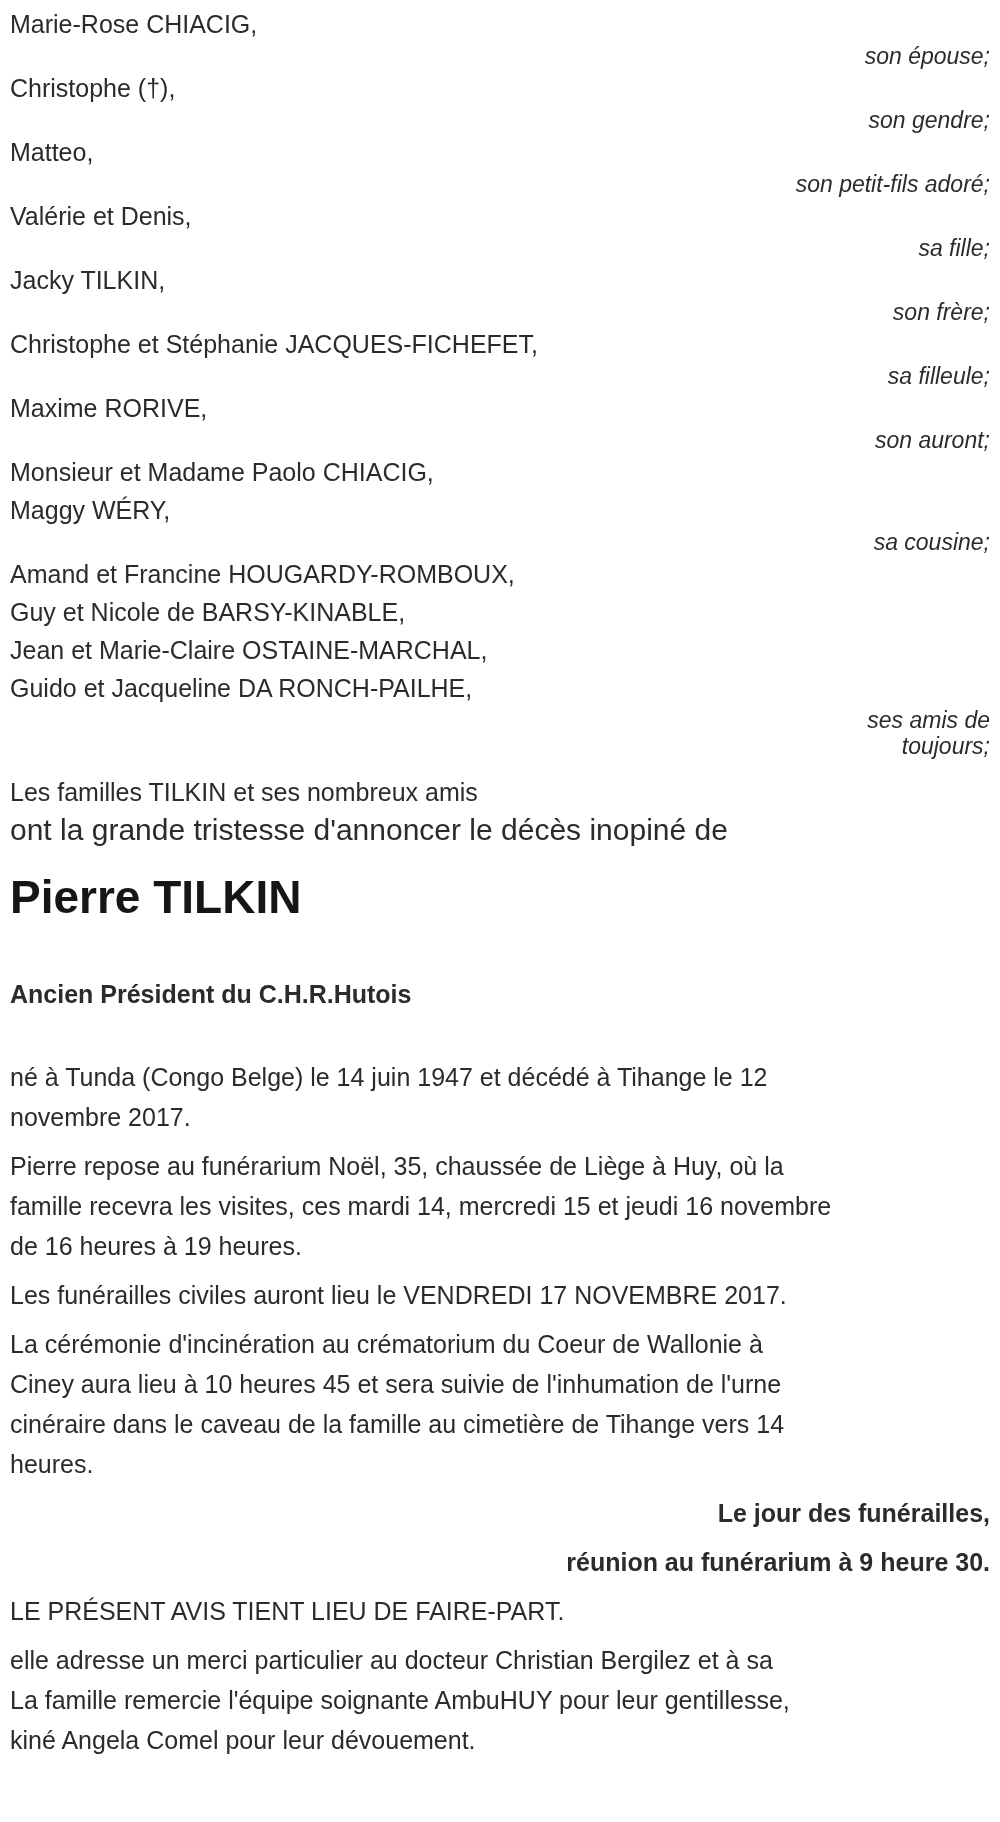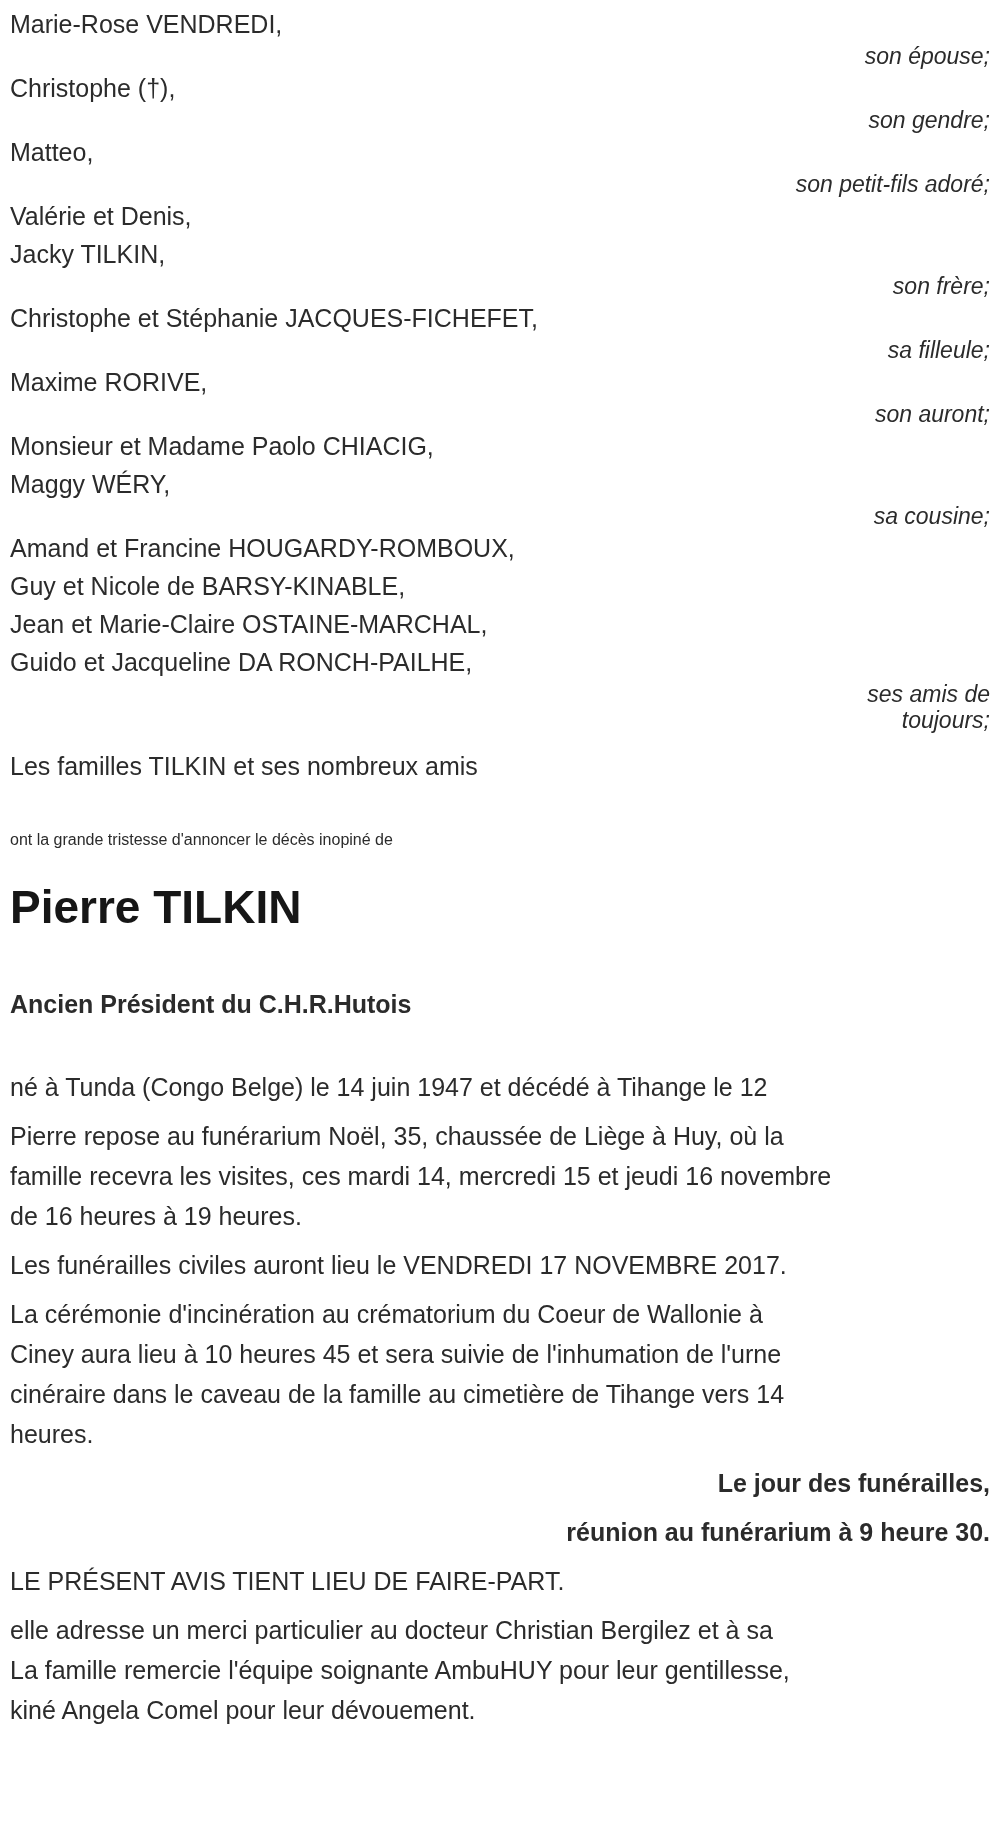--- a/index.html
+++ b/index.html
@@ -19,54 +19,55 @@
     line-height: 38px;
     text-align: left;
   }
   .relation-line {
     font-size: 23px;
     line-height: 26px;
     font-style: italic;
     text-align: right;
   }
   .families { font-size: 25px; line-height: 38px; margin-top: 14px; }
-  .intro    { font-size: 16px; line-height: 38px; margin-top: 36px; }
+  .intro    { font-size: 30px; line-height: 38px; }
   h1 {
     margin: 26px 0 0 0;
     font-size: 46px;
     line-height: 44px;
     font-weight: 700;
     color: #161616;
   }
   .subtitle { font-size: 25px; line-height: 38px; margin-top: 56px; font-weight: bold; }
   .para { margin-top: 9px; font-size: 25px; }
   #details .para:first-child { margin-top: 44px; }
   .pline { line-height: 40px; }
   .bold .pline { font-weight: 700; text-align: right; }
 </style>
 </head>
 <body>
 
 <main>
 
   <section id="mourners">
       <div class="entry">
-        <div class="name-line">Marie-Rose VENDREDI,</div>
+        <div class="name-line">Marie-Rose CHIACIG,</div>
         <div class="relation-line">son épouse;</div>
       </div>
       <div class="entry">
         <div class="name-line">Christophe (†),</div>
         <div class="relation-line">son gendre;</div>
       </div>
       <div class="entry">
         <div class="name-line">Matteo,</div>
         <div class="relation-line">son petit-fils adoré;</div>
       </div>
       <div class="entry">
         <div class="name-line">Valérie et Denis,</div>
+        <div class="relation-line">sa fille;</div>
       </div>
       <div class="entry">
         <div class="name-line">Jacky TILKIN,</div>
         <div class="relation-line">son frère;</div>
       </div>
       <div class="entry">
         <div class="name-line">Christophe et Stéphanie JACQUES-FICHEFET,</div>
         <div class="relation-line">sa filleule;</div>
       </div>
       <div class="entry">
@@ -92,20 +93,21 @@
 
   <div class="intro">ont la grande tristesse d'annoncer le décès inopiné de</div>
 
   <h1>Pierre TILKIN</h1>
 
   <div class="subtitle">Ancien Président du C.H.R.Hutois</div>
 
   <section id="details">
       <div class="para">
         <div class="pline">né à Tunda (Congo Belge) le 14 juin 1947 et décédé à Tihange le 12</div>
+        <div class="pline">novembre 2017.</div>
       </div>
       <div class="para">
         <div class="pline">Pierre repose au funérarium Noël, 35, chaussée de Liège à Huy, où la</div>
         <div class="pline">famille recevra les visites, ces mardi 14, mercredi 15 et jeudi 16 novembre</div>
         <div class="pline">de 16 heures à 19 heures.</div>
       </div>
       <div class="para">
         <div class="pline">Les funérailles civiles auront lieu le VENDREDI 17 NOVEMBRE 2017.</div>
       </div>
       <div class="para">

